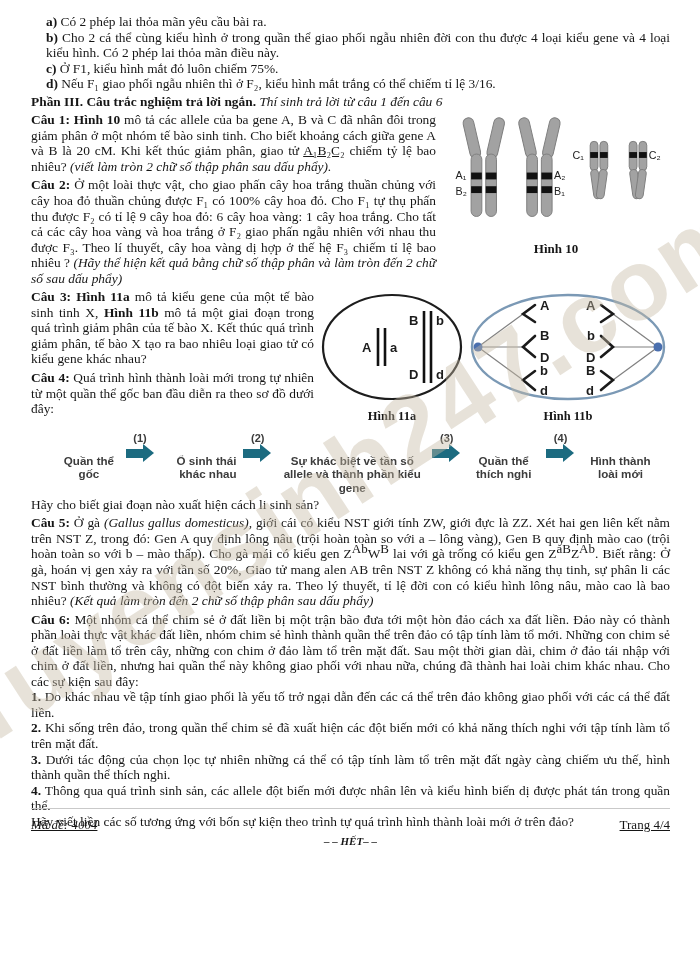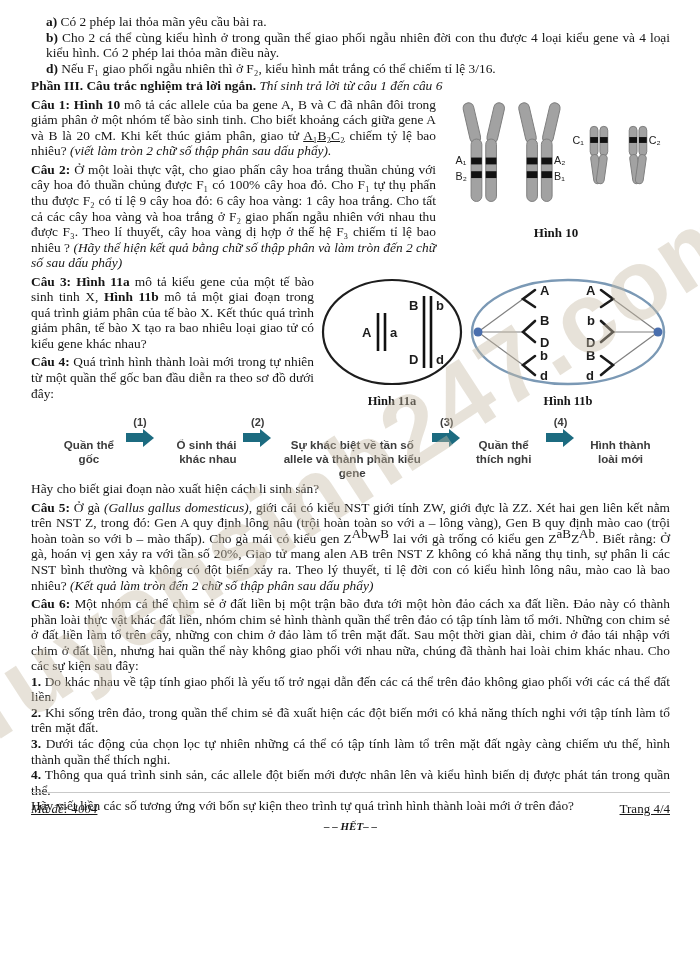--- a/index.html
+++ b/index.html
@@ -77,20 +77,21 @@
 </head>
 <body>
 
 <div class="watermark">Tuyensinh247.com</div>
 
 <div class="page">
 
   <div>
     <p class="intro-item"><span class="b">a)</span><span> Có 2 phép lai thỏa mãn yêu cầu bài ra.</span></p>
     <p class="intro-item"><span class="b">b)</span><span> Cho 2 cá thể cùng kiểu hình ở trong quần thể giao phối ngẫu nhiên đời con thu được 4 loại kiểu gene và 4 loại kiểu hình. Có 2 phép lai thỏa mãn điều này.</span></p>
+    <p class="intro-item"><span class="b">c)</span><span> Ở F1, kiểu hình mắt đỏ luôn chiếm 75%.</span></p>
     <p class="intro-item"><span class="b">d)</span><span> Nếu F₁ giao phối ngẫu nhiên thì ở F₂, kiểu hình mắt trắng có thể chiếm tỉ lệ 3/16.</span></p>
   </div>
 
   <p class="part3"><span class="b">Phần III. Câu trắc nghiệm trả lời ngắn. </span><span class="i">Thí sinh trả lời từ câu 1 đến câu 6</span></p>
 
   <div class="q">
     <div class="fig10-float">
       <svg width="225" height="122" viewBox="0 0 225 125">
 
         <g>

